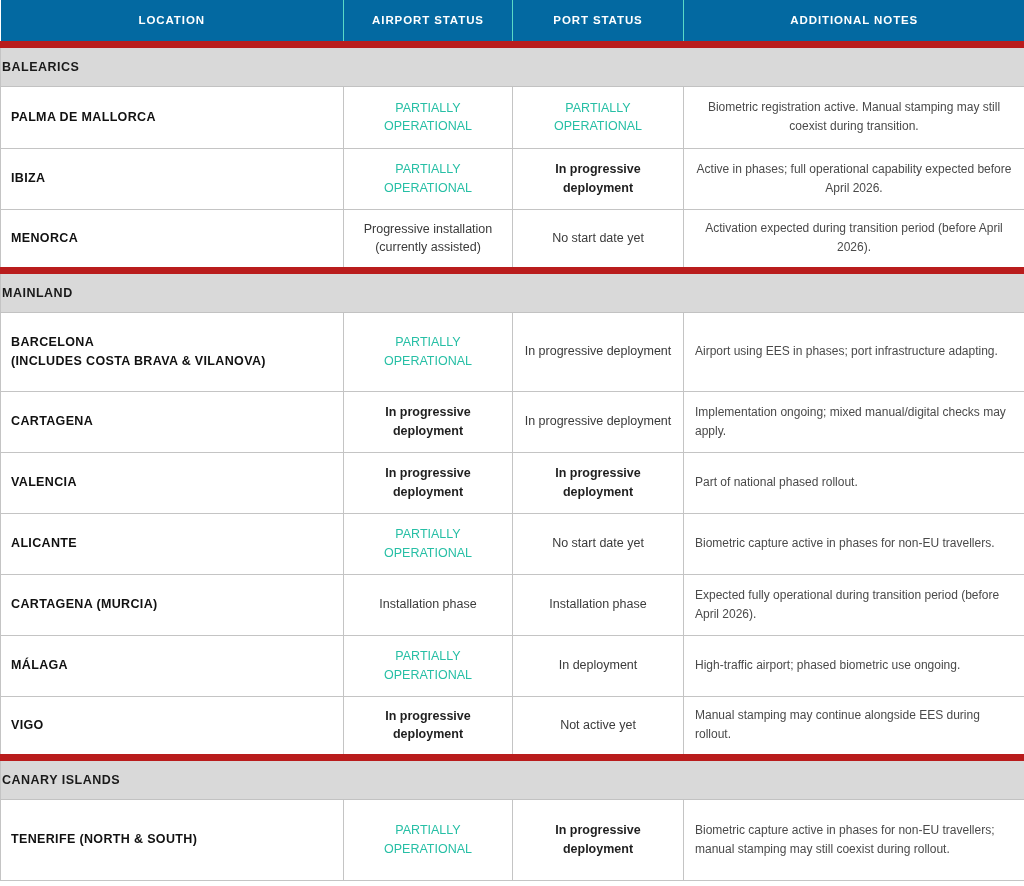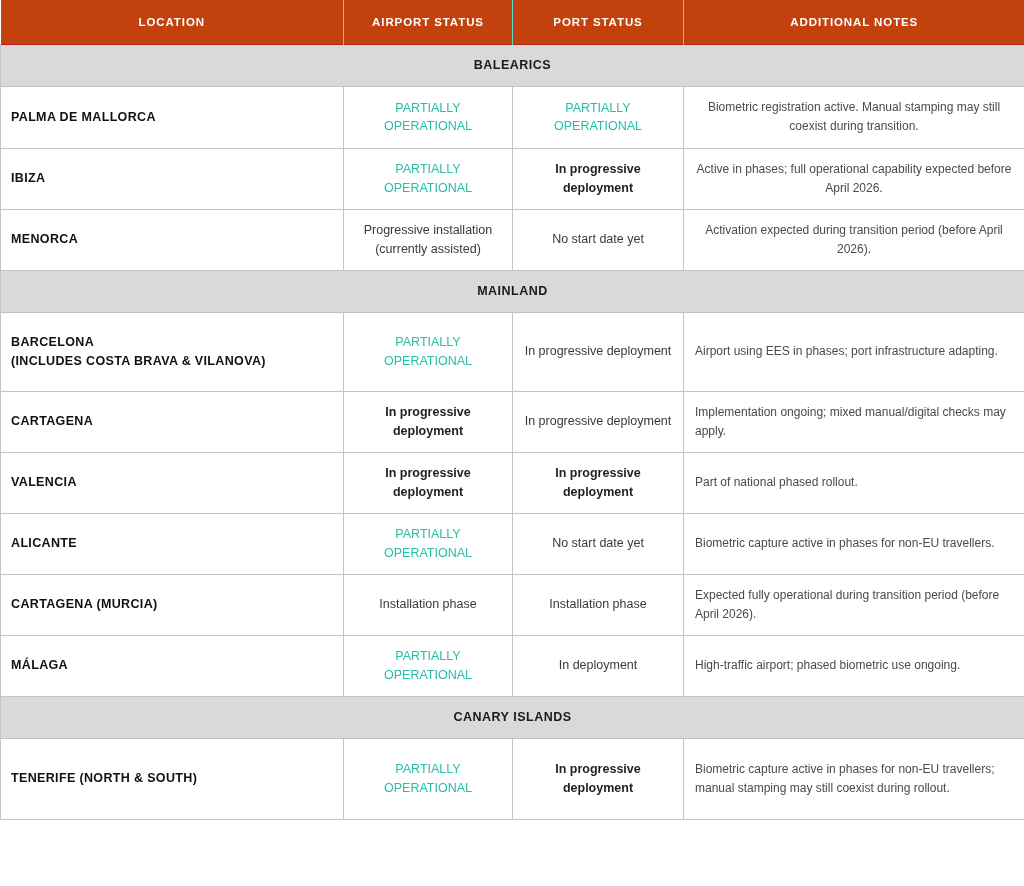--- a/index.html
+++ b/index.html
@@ -20,43 +20,43 @@
     table-layout: fixed;
   }
 
   
   col.c-location { width: 343px; }
   col.c-airport  { width: 169px; }
   col.c-port     { width: 171px; }
   col.c-notes    { width: 341px; }
 
   thead th {
-    background: #c2410c;
+    background: #0369a1;
     color: #ffffff;
     font-size: 11.5px;
     font-weight: bold;
     letter-spacing: 0.9px;
     text-align: center;
     height: 44px;
     padding: 0 6px;
     border-right: 1px solid #5BD9C6;
     vertical-align: middle;
   }
   thead th:last-child { border-right: none; }
 
   tr.section-row td {
     background: #D9D9D9;
     height: 42px;
-    text-align: center;
+    text-align: left;
     vertical-align: middle;
     font-size: 12.5px;
     font-weight: bold;
     color: #1a1a1a;
     letter-spacing: 0.5px;
-    border-top: 1px solid #b91c1c;
+    border-top: 7px solid #b91c1c;
     border-bottom: 1px solid #C2C2C2;
   }
 
   tbody td {
     border: 1px solid #C4C4C4;
     vertical-align: middle;
   }
 
   td.loc {
     padding: 8px 10px;
@@ -168,20 +168,26 @@
         <td class="status ">Installation phase</td>
         <td class="status ">Installation phase</td>
         <td class="notes">Expected fully operational during transition period (before April 2026).</td>
       </tr>
       <tr style="height: 61px;">
         <td class="loc nowrap-break">MÁLAGA</td>
         <td class="status teal">PARTIALLY OPERATIONAL</td>
         <td class="status ">In deployment</td>
         <td class="notes">High-traffic airport; phased biometric use ongoing.</td>
       </tr>
+      <tr style="height: 61px;">
+        <td class="loc nowrap-break">VIGO</td>
+        <td class="status bold" style="font-weight: 600;">In progressive deployment</td>
+        <td class="status ">Not active yet</td>
+        <td class="notes">Manual stamping may continue alongside EES during rollout.</td>
+      </tr>
       <tr class="section-row">
         <td colspan="4">CANARY ISLANDS</td>
       </tr>
       <tr style="height: 81px;">
         <td class="loc nowrap-break">TENERIFE (NORTH &amp; SOUTH)</td>
         <td class="status teal">PARTIALLY OPERATIONAL</td>
         <td class="status bold" style="font-weight: 600;">In progressive deployment</td>
         <td class="notes">Biometric capture active in phases for non-EU travellers; manual stamping may still coexist during rollout.</td>
       </tr>
     </tbody>

